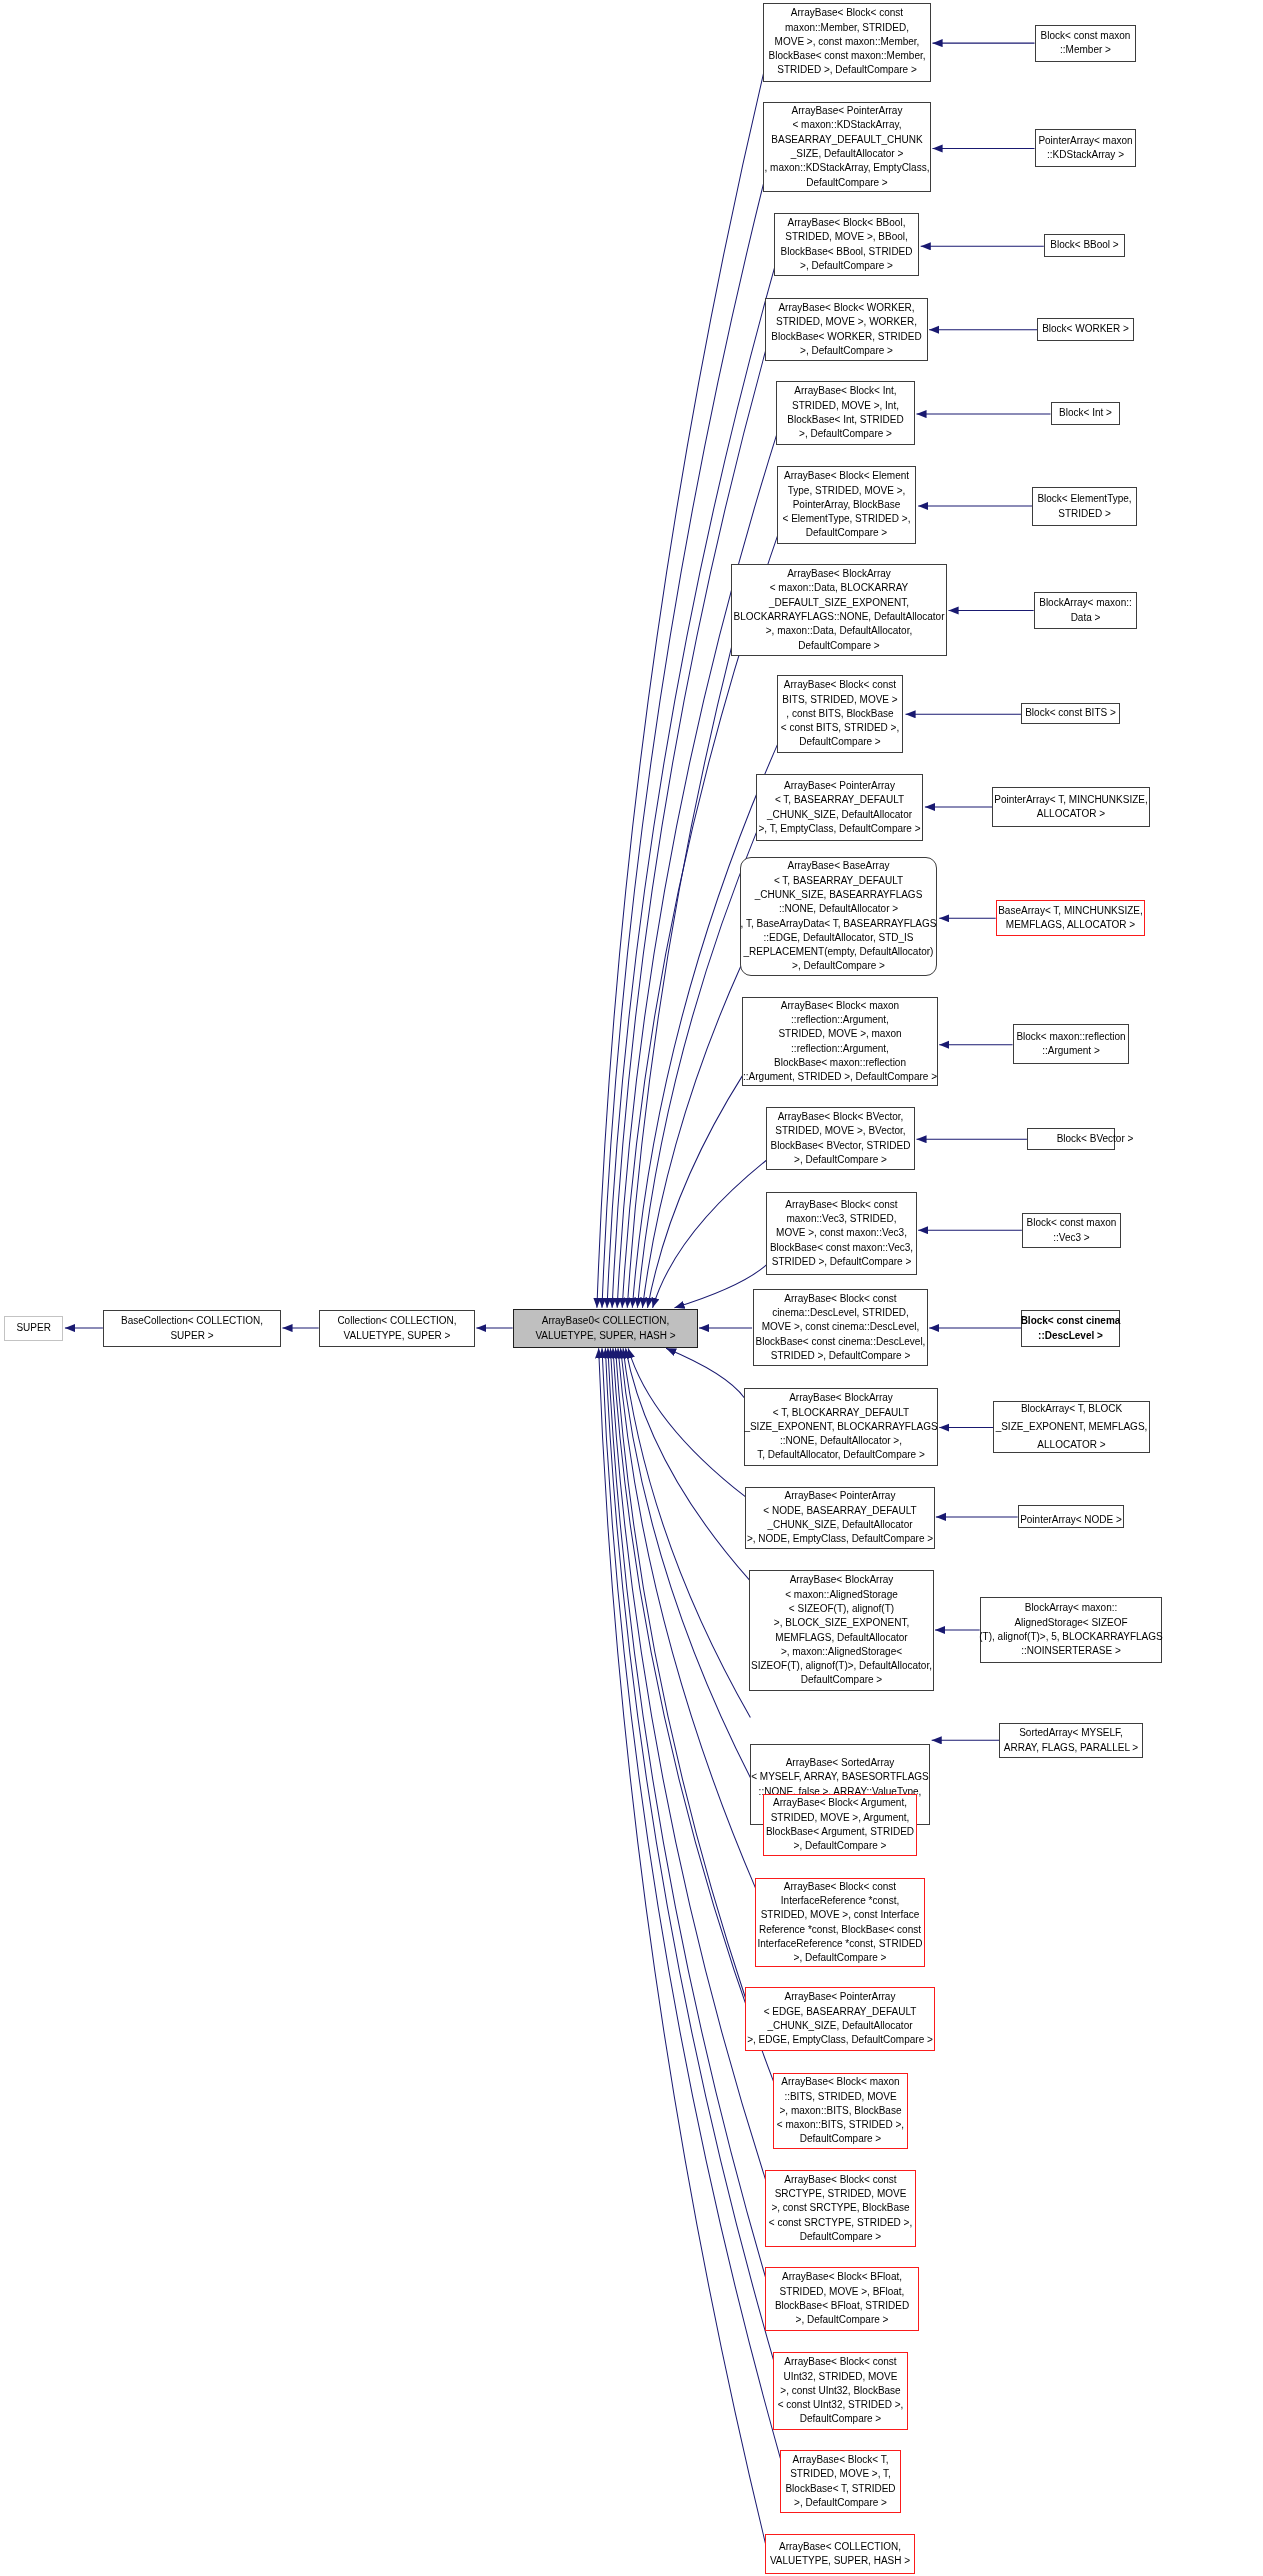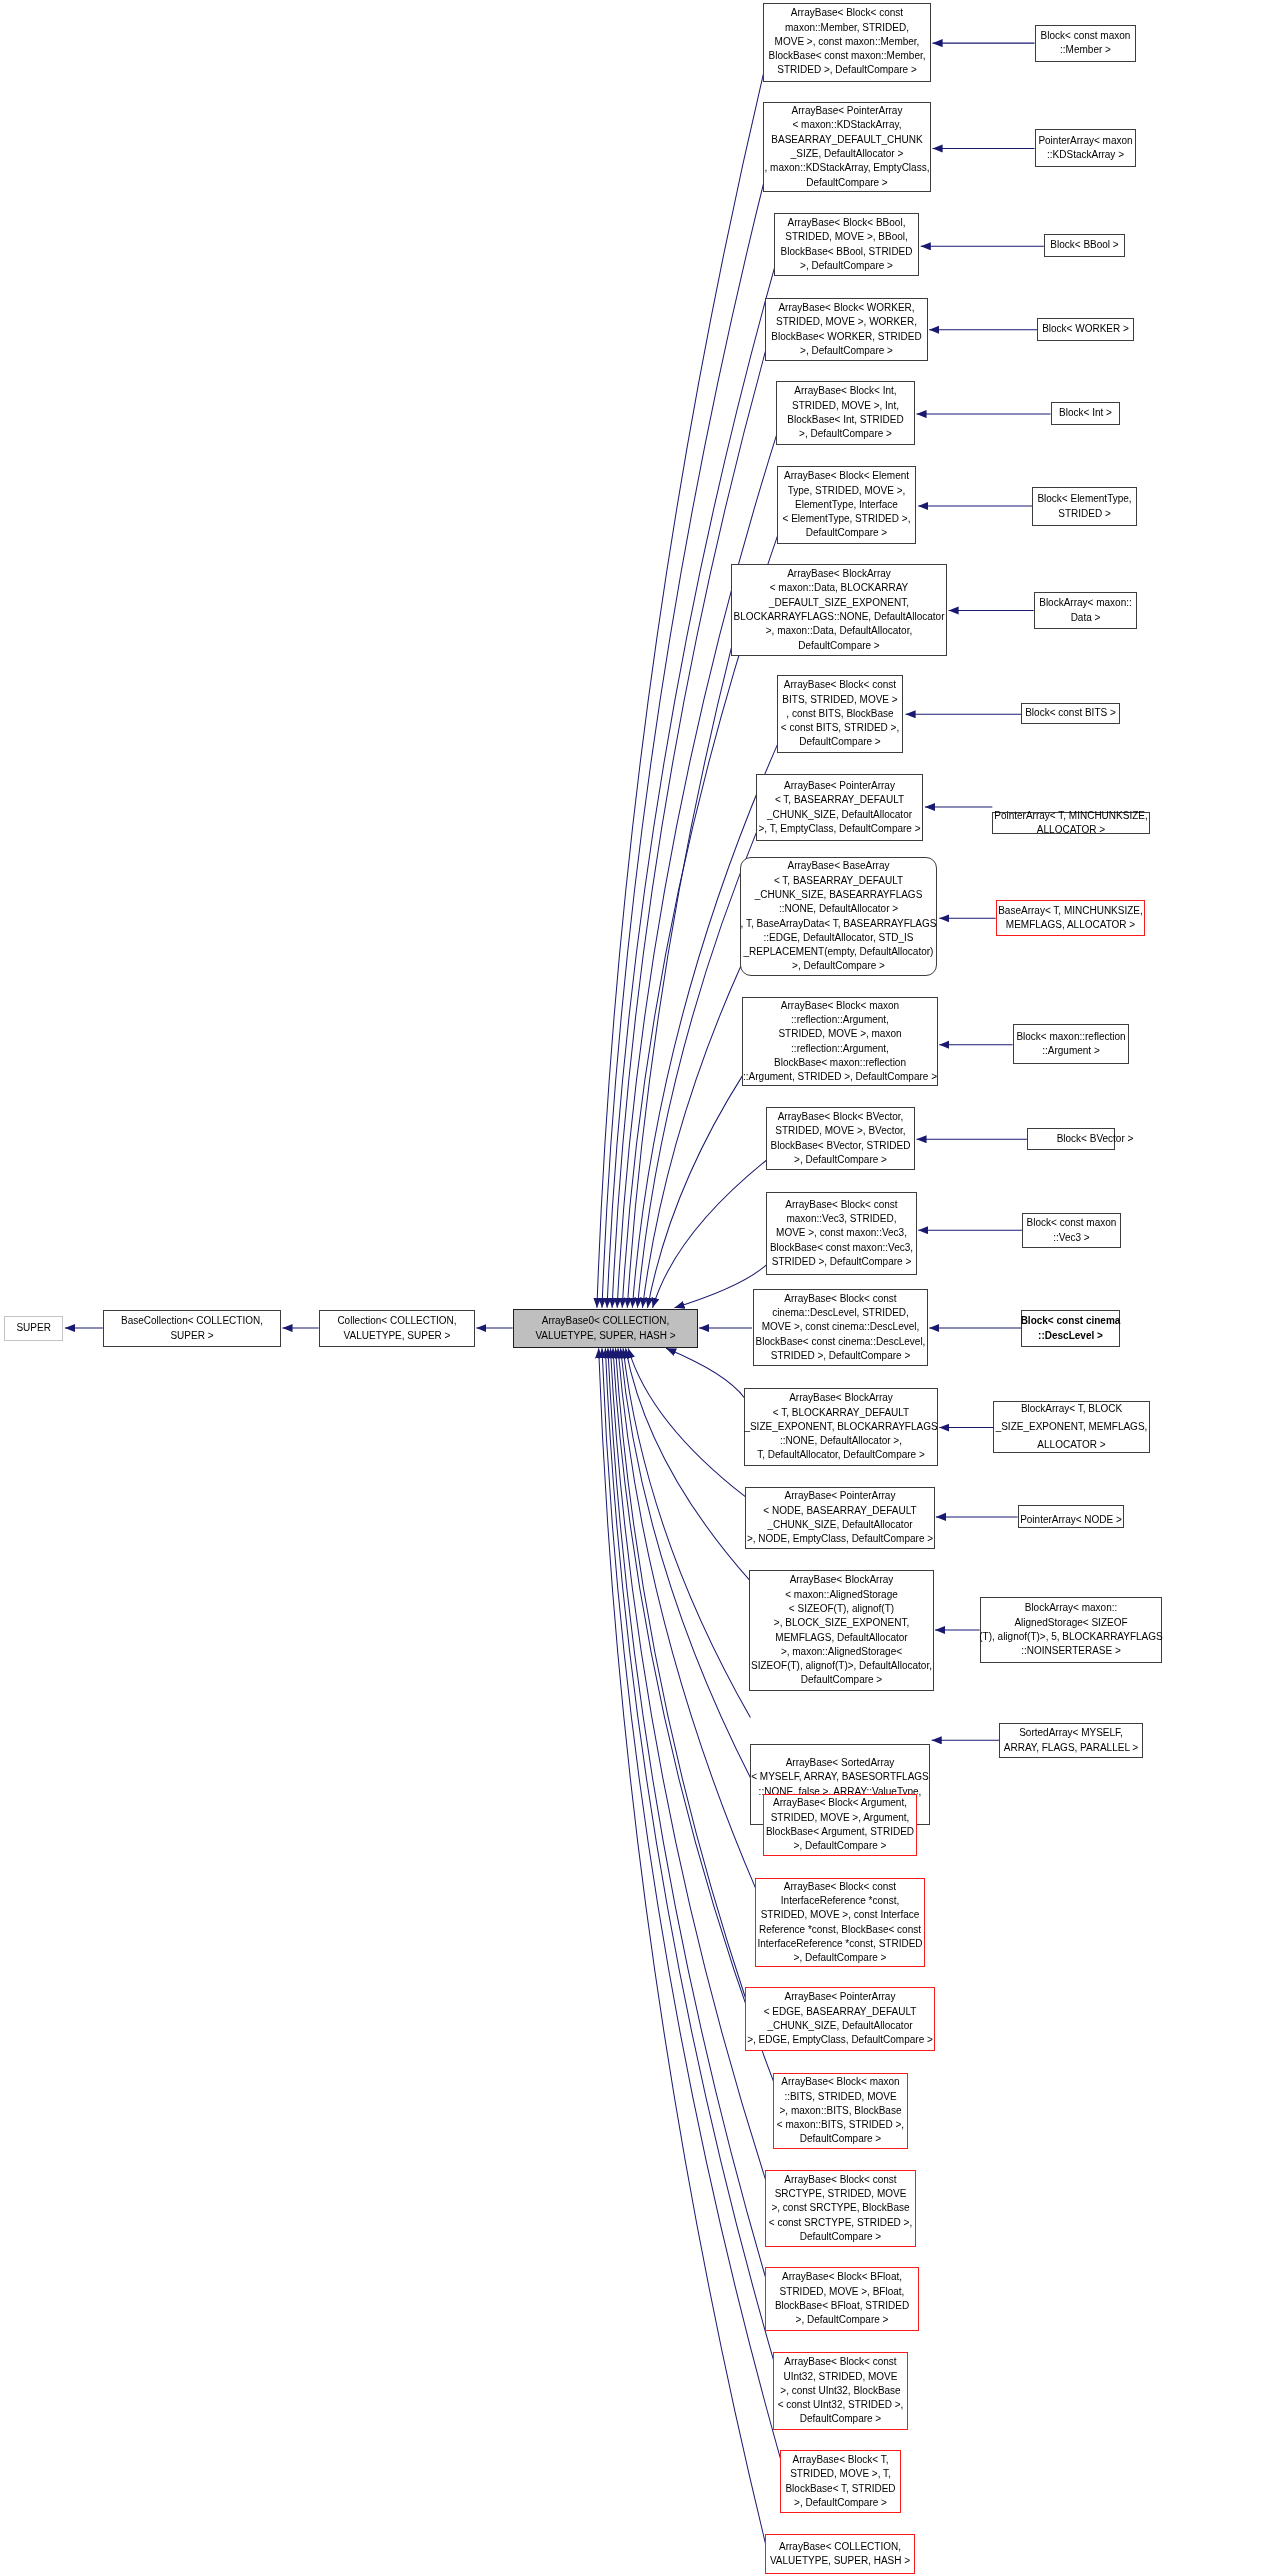--- a/index.html
+++ b/index.html
@@ -119,21 +119,21 @@
     </div>
     <div class="node normal" style="left: 776px; top: 381px; width: 139px; height: 64px;">
       <div class="ln">ArrayBase&lt; Block&lt; Int,</div>
       <div class="ln">STRIDED, MOVE &gt;, Int,</div>
       <div class="ln">BlockBase&lt; Int, STRIDED</div>
       <div class="ln">&gt;, DefaultCompare &gt;</div>
     </div>
     <div class="node normal" style="left: 777px; top: 466px; width: 139px; height: 78px;">
       <div class="ln">ArrayBase&lt; Block&lt; Element</div>
       <div class="ln">Type, STRIDED, MOVE &gt;,</div>
-      <div class="ln">ElementType, Interface</div>
+      <div class="ln">PointerArray, BlockBase</div>
       <div class="ln">&lt; ElementType, STRIDED &gt;,</div>
       <div class="ln">DefaultCompare &gt;</div>
     </div>
     <div class="node normal" style="left: 731px; top: 564px; width: 216px; height: 92px;">
       <div class="ln">ArrayBase&lt; BlockArray</div>
       <div class="ln">&lt; maxon::Data, BLOCKARRAY</div>
       <div class="ln">_DEFAULT_SIZE_EXPONENT,</div>
       <div class="ln">BLOCKARRAYFLAGS::NONE, DefaultAllocator</div>
       <div class="ln">&gt;, maxon::Data, DefaultAllocator,</div>
       <div class="ln">DefaultCompare &gt;</div>
@@ -296,21 +296,21 @@
       <div class="ln">Block&lt; ElementType,</div>
       <div class="ln">STRIDED &gt;</div>
     </div>
     <div class="node normal" style="left: 1034px; top: 592px; width: 103px; height: 37px;">
       <div class="ln">BlockArray&lt; maxon::</div>
       <div class="ln">Data &gt;</div>
     </div>
     <div class="node normal" style="left: 1021px; top: 703px; width: 99px; height: 21px;">
       <div class="ln">Block&lt; const BITS &gt;</div>
     </div>
-    <div class="node normal" style="left: 992px; top: 812px; width: 158px; height: 22px;">
+    <div class="node normal" style="left: 992px; top: 787px; width: 158px; height: 40px;">
       <div class="ln">PointerArray&lt; T, MINCHUNKSIZE,</div>
       <div class="ln">ALLOCATOR &gt;</div>
     </div>
     <div class="node red" style="left: 996px; top: 900px; width: 149px; height: 36px;">
       <div class="ln">BaseArray&lt; T, MINCHUNKSIZE,</div>
       <div class="ln">MEMFLAGS, ALLOCATOR &gt;</div>
     </div>
     <div class="node normal" style="left: 1013px; top: 1024px; width: 116px; height: 40px;">
       <div class="ln">Block&lt; maxon::reflection</div>
       <div class="ln">::Argument &gt;</div>

